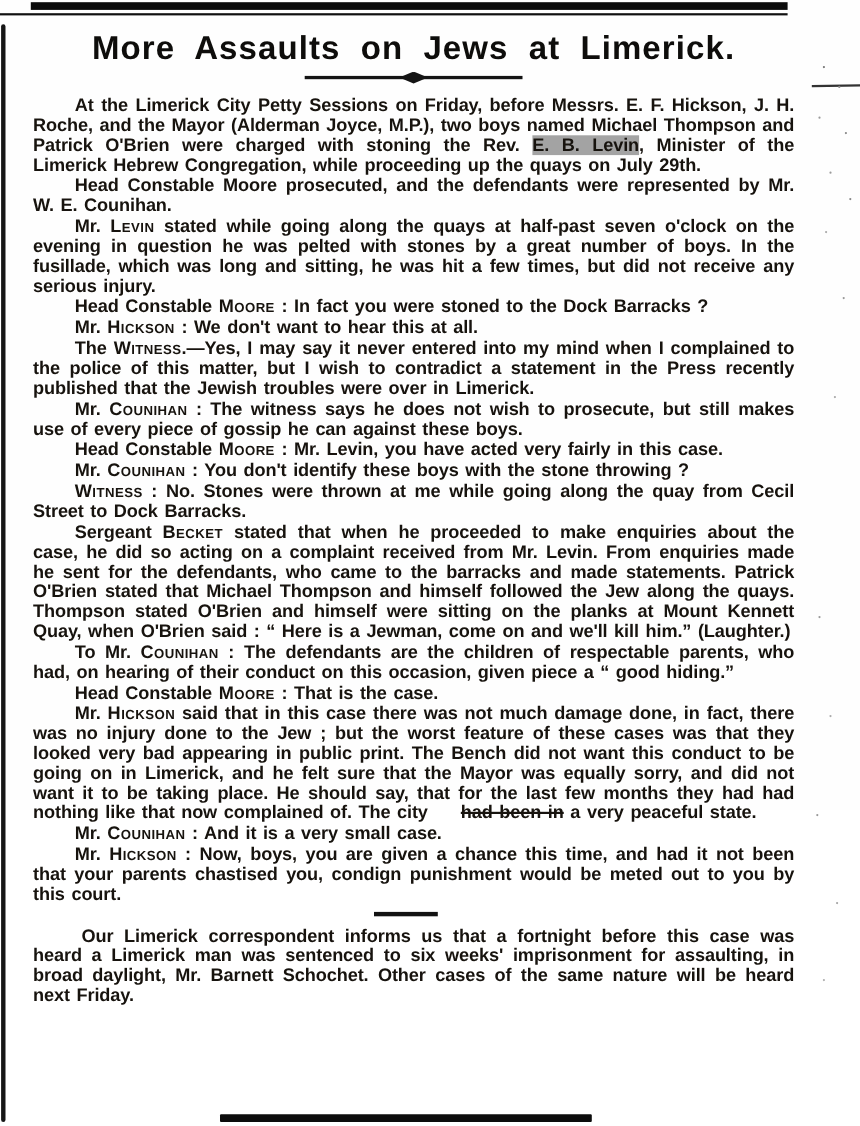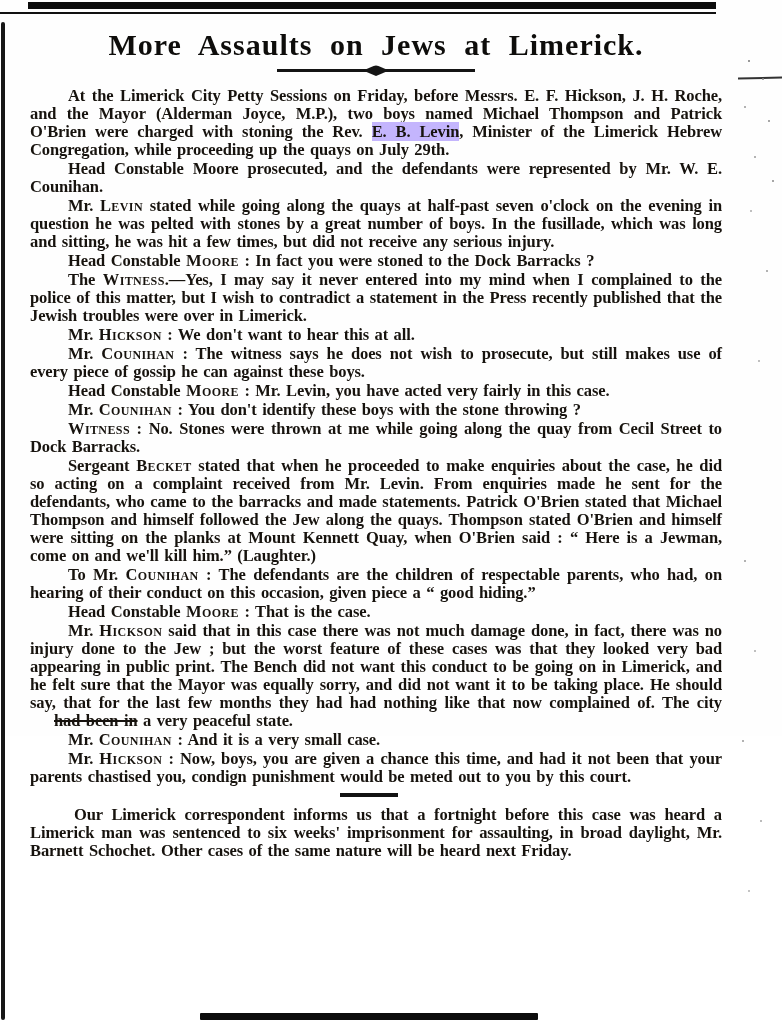--- a/index.html
+++ b/index.html
@@ -5,21 +5,21 @@
   html, body {
     margin: 0; padding: 0;
     width: 782px; height: 1024px;
     overflow: hidden;
     background: #ffffff;
   }
   .page {
     position: relative;
     width: 782px; height: 736px;
     background: #fefefe;
-    font-family: Liberation Serif, serif;
+    font-family: Liberation Sans, sans-serif;
     font-weight: 700;
     color: #17130e;
   }
   
   .top-rule-thick { position:absolute; left:28px; top:2px; width:688px; height:7px; background:#0c0c0c; }
   .top-rule-thin  { position:absolute; left:0px;  top:12px; width:716px; height:2px; background:#111; }
   .left-rule      { position:absolute; left:1px;  top:22px; width:4px; height:998px; background:#161616; border-radius:2px; }
   .right-fragment { position:absolute; left:738px; top:77px; width:44px; height:2px; background:#333; transform:rotate(-1deg); }
   .bottom-bar     { position:absolute; left:200px; top:1013px; width:338px; height:7px; background:#0c0c0c; border-radius:1px; }
   .noise-a {
@@ -62,21 +62,21 @@
 
   .article, .footer-note {
     font-size: 16.5px;
     line-height: 18px;
     text-align: justify;
     letter-spacing: -0.1px;
     word-spacing: 1.5px;
   }
   p.para { margin: 0 0 1px 0; text-indent: 38px; }
   .sc { font-variant: small-caps; letter-spacing: 0.4px; }
-  .hl { background: #c4b5fd; }
+  .hl { background: #a3a3a3; }
   .strike { text-decoration: line-through; text-decoration-thickness: 2px; margin-left: 24px; }
 
   .section-divider {
     width: 58px; height: 4px;
     margin: 7px auto 9px 310px;
     background: #121212;
   }
   .footer-note p.para { text-indent: 44px; }
 </style>
 </head>
@@ -94,22 +94,22 @@
     <h1 class="headline">More Assaults on Jews at Limerick.</h1>
     <div class="headline-divider">
       <span class="diamond"></span>
     </div>
 
     <div class="article">
         <p class="para"><span>At the Limerick City Petty Sessions on Friday, before Messrs. E. F. Hickson, J. H. Roche, and the Mayor (Alderman Joyce, M.P.), two boys named Michael Thompson and Patrick O'Brien were charged with stoning the Rev. </span><span class="hl">E. B. Levin</span><span>, Minister of the Limerick Hebrew Congregation, while proceeding up the quays on July 29th.</span></p>
         <p class="para"><span>Head Constable Moore prosecuted, and the defendants were represented by Mr. W. E. Counihan.</span></p>
         <p class="para"><span>Mr. </span><span class="sc">Levin</span><span> stated while going along the quays at half-past seven o'clock on the evening in question he was pelted with stones by a great number of boys.  In the fusillade, which was long and sitting, he was hit a few times, but did not receive any serious injury.</span></p>
         <p class="para"><span>Head Constable </span><span class="sc">Moore</span><span> : In fact you were stoned to the Dock Barracks ?</span></p>
+        <p class="para"><span>Mr. </span><span class="sc">Hickson</span><span> : We don't want to hear this at all.</span></p>
         <p class="para"><span>The </span><span class="sc">Witness</span><span>.—Yes, I may say it never entered into my mind when I complained to the police of this matter, but I wish to contradict a statement in the Press recently published that the Jewish troubles were over in Limerick.</span></p>
-        <p class="para"><span>Mr. </span><span class="sc">Hickson</span><span> : We don't want to hear this at all.</span></p>
         <p class="para"><span>Mr. </span><span class="sc">Counihan</span><span> : The witness says he does not wish to prosecute, but still makes use of every piece of gossip he can against these boys.</span></p>
         <p class="para"><span>Head Constable </span><span class="sc">Moore</span><span> : Mr. Levin, you have acted very fairly in this case.</span></p>
         <p class="para"><span>Mr. </span><span class="sc">Counihan</span><span> : You don't identify these boys with the stone throwing ?</span></p>
         <p class="para"><span class="sc">Witness</span><span> : No.  Stones were thrown at me while going along the quay from Cecil Street to Dock Barracks.</span></p>
         <p class="para"><span>Sergeant </span><span class="sc">Becket</span><span> stated that when he proceeded to make enquiries about the case, he did so acting on a complaint received from Mr. Levin.  From enquiries made he sent for the defendants, who came to the barracks and made statements.  Patrick O'Brien stated that Michael Thompson and himself followed the Jew along the quays.  Thompson stated O'Brien and himself were sitting on the planks at Mount Kennett Quay, when O'Brien said : “ Here is a Jewman, come on and we'll kill him.”  (Laughter.)</span></p>
         <p class="para"><span>To Mr. </span><span class="sc">Counihan</span><span> : The defendants are the children of respectable parents, who had, on hearing of their conduct on this occasion, given piece a “ good hiding.”</span></p>
         <p class="para"><span>Head Constable </span><span class="sc">Moore</span><span> : That is the case.</span></p>
         <p class="para"><span>Mr. </span><span class="sc">Hickson</span><span> said that in this case there was not much damage done, in fact, there was no injury done to the Jew ; but the worst feature of these cases was that they looked very bad appearing in public print.  The Bench did not want this conduct to be going on in Limerick, and he felt sure that the Mayor was equally sorry, and did not want it to be taking place.  He should say, that for the last few months they had had nothing like that now complained of.  The city </span><span class="strike">had been in</span><span> a very peaceful state.</span></p>
         <p class="para"><span>Mr. </span><span class="sc">Counihan</span><span> : And it is a very small case.</span></p>
         <p class="para"><span>Mr. </span><span class="sc">Hickson</span><span> : Now, boys, you are given a chance this time, and had it not been that your parents chastised you, condign punishment would be meted out to you by this court.</span></p>

